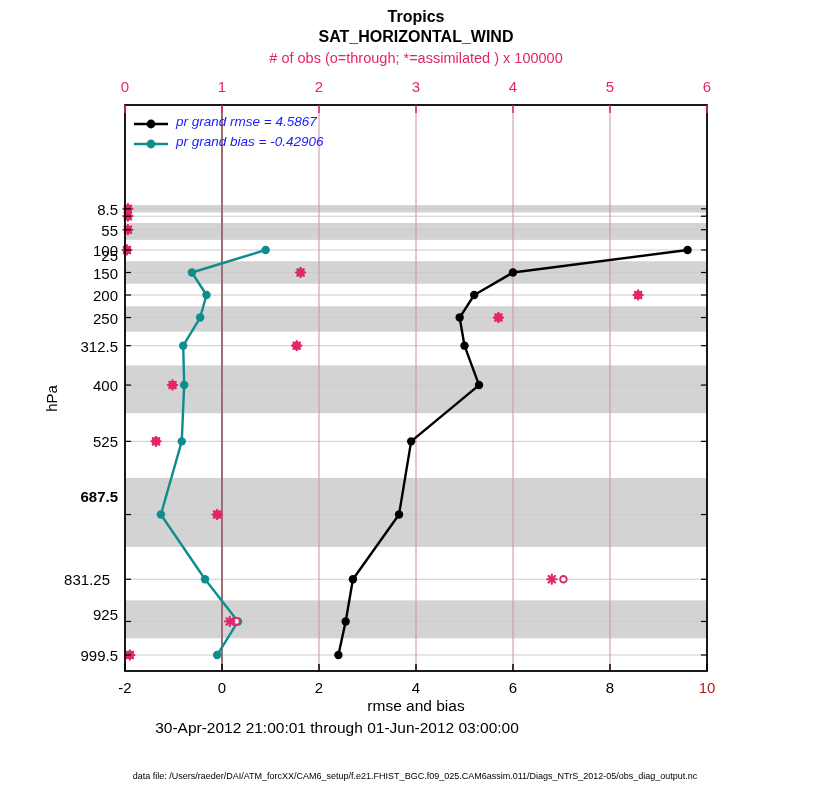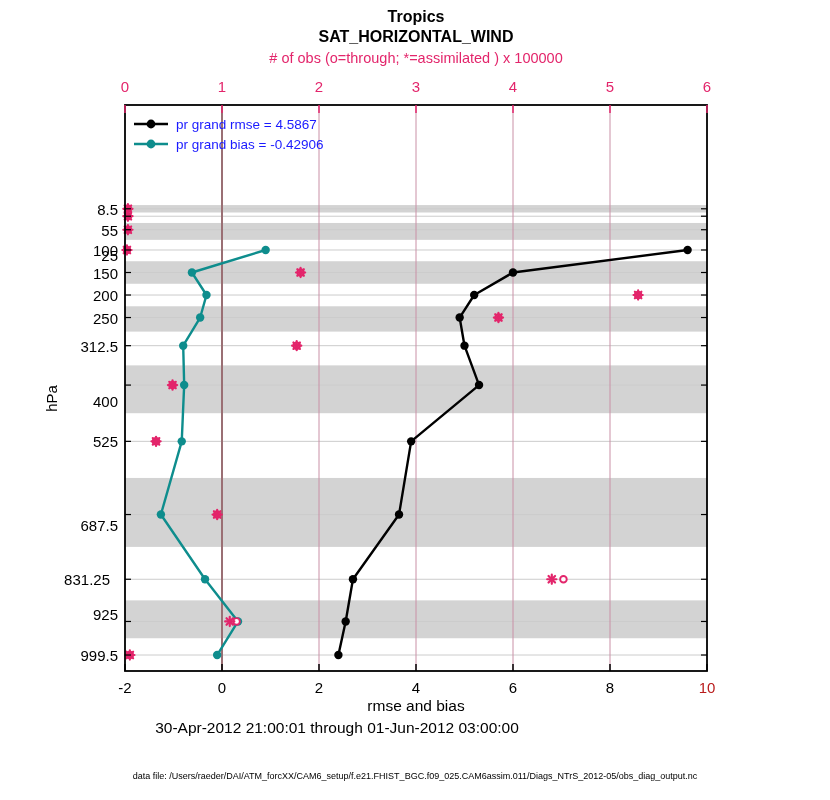--- a/index.html
+++ b/index.html
@@ -12,21 +12,21 @@
   .ticklabel{position:absolute;font-size:15px;transform:translateX(-50%);white-space:nowrap;}
   .yticklabel{position:absolute;font-size:15px;text-align:right;width:60px;
               transform:translateY(-50%);white-space:nowrap;color:#000;}
   #plot-box{position:absolute;left:125px;top:105px;width:582px;height:566px;}
   #ylabel{position:absolute;left:38px;top:390px;font-size:15px;color:#000;
           transform:rotate(-90deg);transform-origin:center;}
   #xlabel{position:absolute;left:125px;width:582px;top:697px;text-align:center;font-size:15.5px;color:#000;}
   #date-range{position:absolute;left:0px;width:674px;top:719px;text-align:center;font-size:15.5px;color:#000;}
   #datafile{position:absolute;left:0px;width:830px;top:771px;text-align:center;font-size:9px;color:#000;}
   #legend{position:absolute;left:133px;top:114px;}
-  .legend-row{display:flex;align-items:center;height:20px;}
+  .legend-row{display:flex;align-items:flex-start;height:20px;font-style:italic;}
   .legend-swatch{width:36px;height:20px;margin-right:7px;flex:none;}
   .legend-label{font-size:13.5px;}
 </style>
 </head>
 <body>
 
 <div id="figure">
   <div class="title" style="top:28px">SAT_HORIZONTAL_WIND</div>
   <div class="title" style="top:8px">Tropics</div>
   <div id="obs-label" style="top: 50px; color: rgb(227, 37, 107);"># of obs (o=through; *=assimilated ) x 100000</div>
@@ -236,19 +236,19 @@
     <div class="ticklabel" style="left: 610px; top: 679px; color: rgb(0, 0, 0);">8</div>
     <div class="ticklabel" style="left: 707px; top: 679px; color: #b91c1c;">10</div>
     <div class="yticklabel" style="left: 58px; top: 208.789px;">8.5</div>
     <div class="yticklabel" style="left: 58px; top: 216.219px; margin-top: 39px;">25</div>
     <div class="yticklabel" style="left: 58px; top: 229.727px;">55</div>
     <div class="yticklabel" style="left: 58px; top: 249.99px;">100</div>
     <div class="yticklabel" style="left: 58px; top: 272.504px;">150</div>
     <div class="yticklabel" style="left: 58px; top: 295.018px;">200</div>
     <div class="yticklabel" style="left: 58px; top: 317.531px;">250</div>
     <div class="yticklabel" style="left: 58px; top: 345.674px;">312.5</div>
-    <div class="yticklabel" style="left: 58px; top: 385.073px; margin-top: 16px;">400</div>
+    <div class="yticklabel" style="left: 58px; top: 385.073px;">400</div>
     <div class="yticklabel" style="left: 58px; top: 441.358px;">525</div>
-    <div class="yticklabel" style="left: 58px; top: 525px;">687.5</div>
+    <div class="yticklabel" style="left: 58px; top: 496px; font-weight: bold;">687.5</div>
     <div class="yticklabel" style="left: 50px; top: 579.256px;">831.25</div>
     <div class="yticklabel" style="left: 58px; top: 614px;">925</div>
     <div class="yticklabel" style="left: 58px; top: 655.015px;">999.5</div>
   </div>
 
 </body></html>

